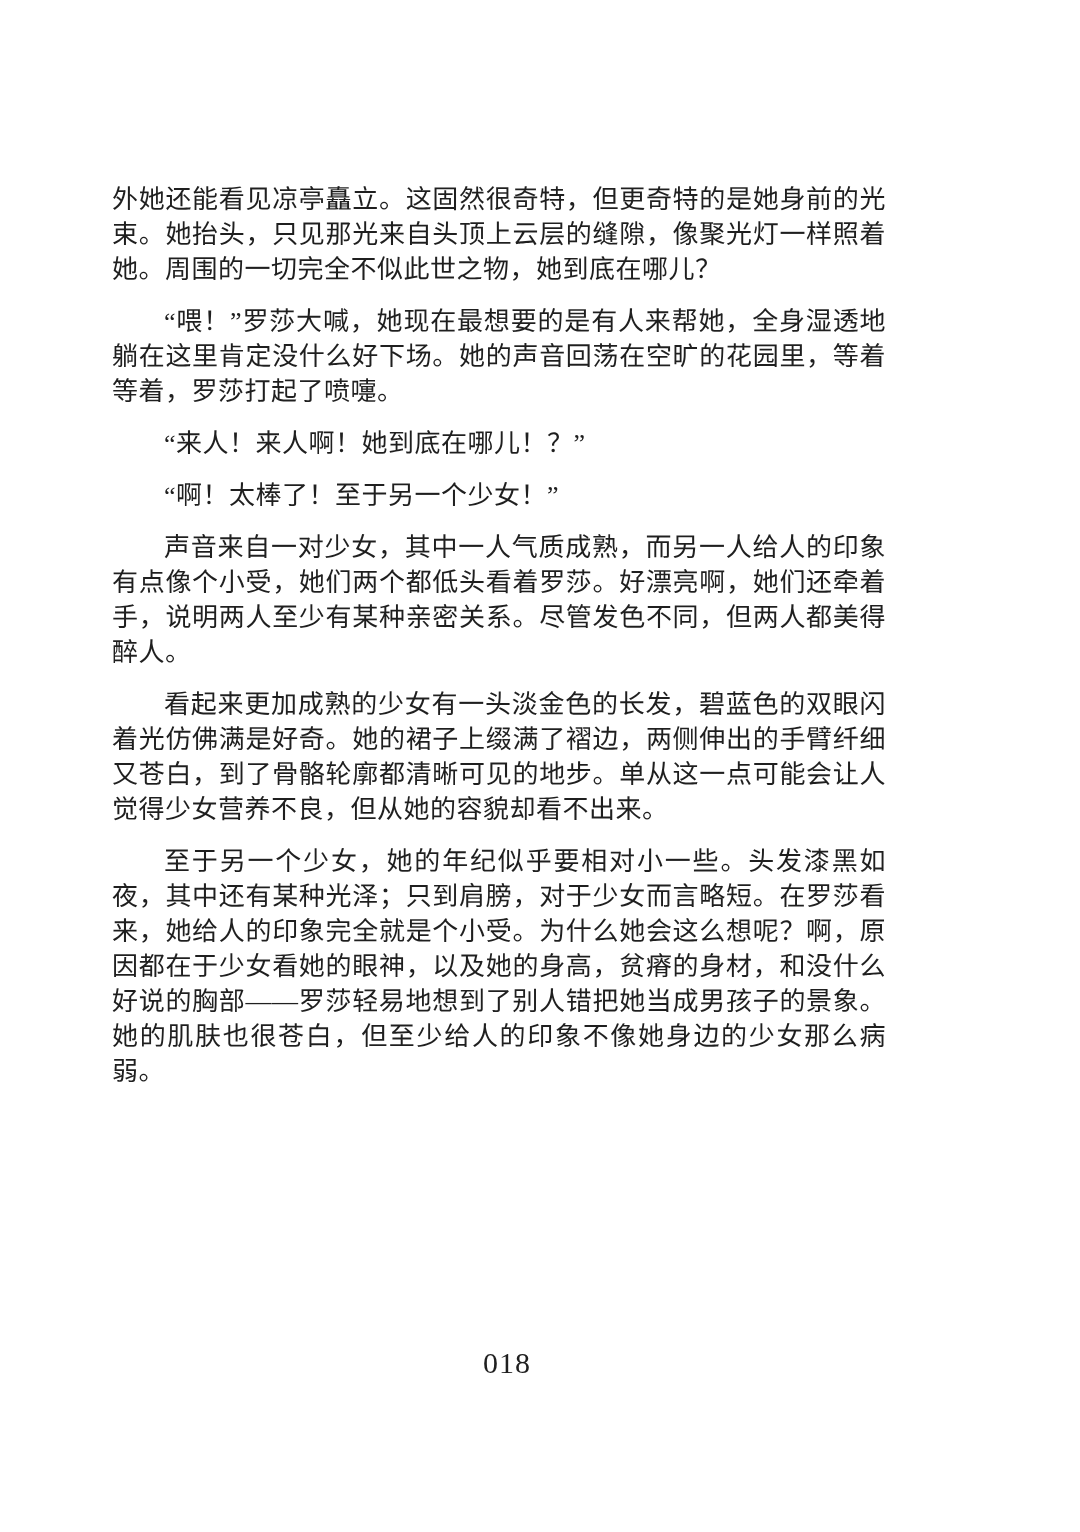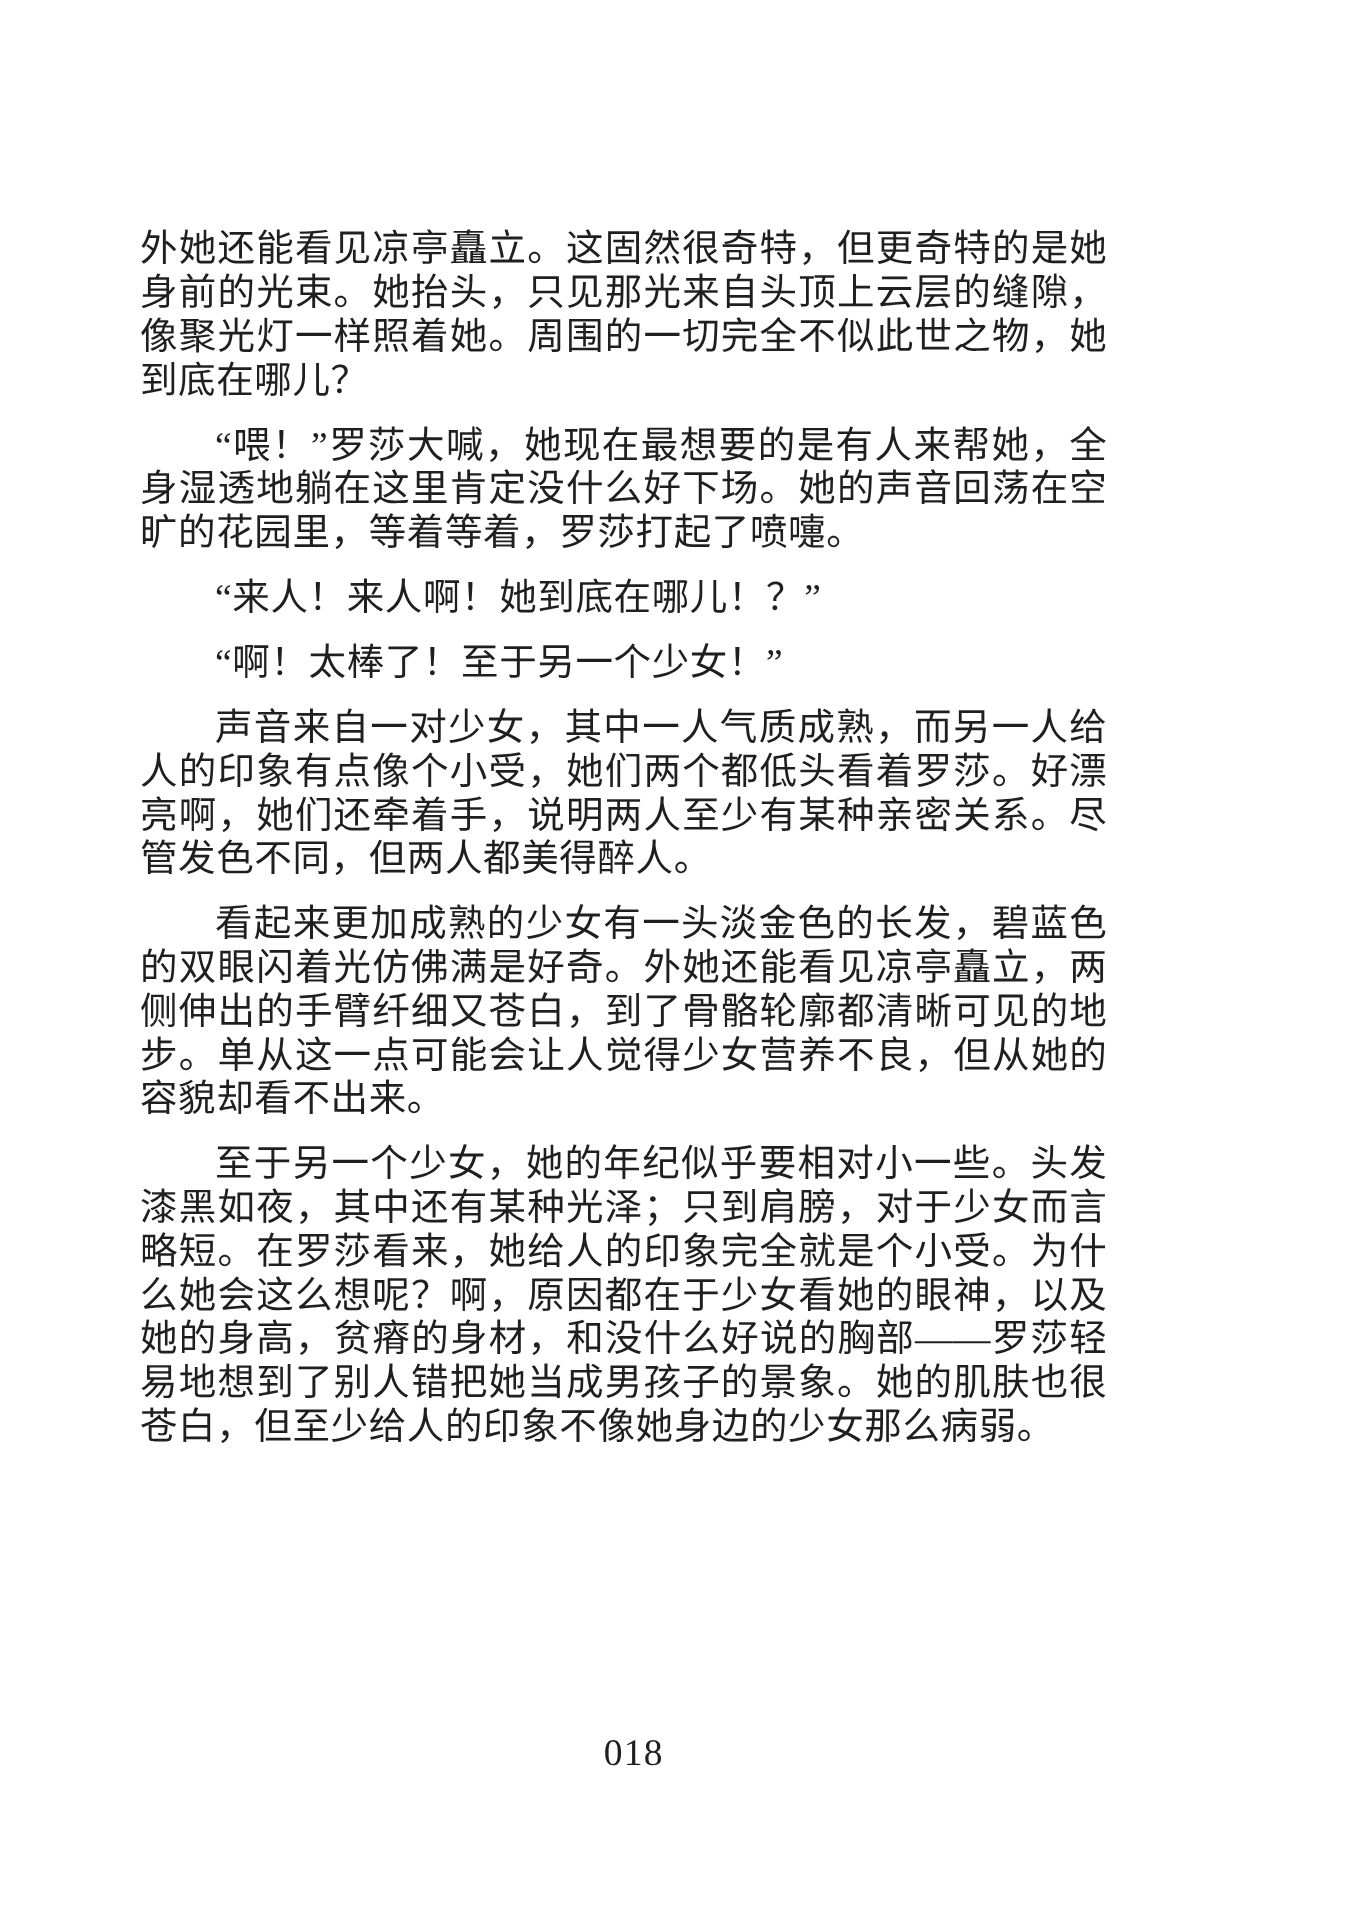--- a/index.html
+++ b/index.html
@@ -17,51 +17,51 @@
     color: #1f1f1f;
   }
   .page-body {
     position: absolute;
     top: 182px;
     left: 112px;
     width: 790px;
   }
   .page-body p {
     margin: 17px 16px 0 0;
-    font-size: 30px;
+    font-size: 26px;
     line-height: 35px;
     text-align: justify;
     text-justify: inter-ideograph;
     text-indent: 2em;
     letter-spacing: 0.5px;
     word-break: break-all;
   }
   .page-body p.continued {
     margin-top: 0;
     text-indent: 0;
   }
   .page-number {
     position: absolute;
-    top: 1386px;
+    top: 1346px;
     left: 112px;
     width: 790px;
     text-align: center;
     font-size: 30px;
     line-height: 34px;
     color: #1f1f1f;
     letter-spacing: 1px;
   }
 </style>
 </head>
 <body>
 
 <div class="page">
   <div class="page-body">
     <p class="continued">外她还能看见凉亭矗立。这固然很奇特，但更奇特的是她身前的光束。她抬头，只见那光来自头顶上云层的缝隙，像聚光灯一样照着她。周围的一切完全不似此世之物，她到底在哪儿？</p>
     <p>“喂！”罗莎大喊，她现在最想要的是有人来帮她，全身湿透地躺在这里肯定没什么好下场。她的声音回荡在空旷的花园里，等着等着，罗莎打起了喷嚏。</p>
     <p>“来人！来人啊！她到底在哪儿！？”</p>
     <p>“啊！太棒了！至于另一个少女！”</p>
     <p>声音来自一对少女，其中一人气质成熟，而另一人给人的印象有点像个小受，她们两个都低头看着罗莎。好漂亮啊，她们还牵着手，说明两人至少有某种亲密关系。尽管发色不同，但两人都美得醉人。</p>
-    <p>看起来更加成熟的少女有一头淡金色的长发，碧蓝色的双眼闪着光仿佛满是好奇。外她还能看见凉亭矗立，两侧伸出的手臂纤细又苍白，到了骨骼轮廓都清晰可见的地步。单从这一点可能会让人觉得少女营养不良，但从她的容貌却看不出来。</p>
+    <p>看起来更加成熟的少女有一头淡金色的长发，碧蓝色的双眼闪着光仿佛满是好奇。她的裙子上缀满了褶边，两侧伸出的手臂纤细又苍白，到了骨骼轮廓都清晰可见的地步。单从这一点可能会让人觉得少女营养不良，但从她的容貌却看不出来。</p>
     <p>至于另一个少女，她的年纪似乎要相对小一些。头发漆黑如夜，其中还有某种光泽；只到肩膀，对于少女而言略短。在罗莎看来，她给人的印象完全就是个小受。为什么她会这么想呢？啊，原因都在于少女看她的眼神，以及她的身高，贫瘠的身材，和没什么好说的胸部——罗莎轻易地想到了别人错把她当成男孩子的景象。她的肌肤也很苍白，但至少给人的印象不像她身边的少女那么病弱。</p>
   </div>
   <div class="page-number">018</div>
 </div>
 
 </body></html>

